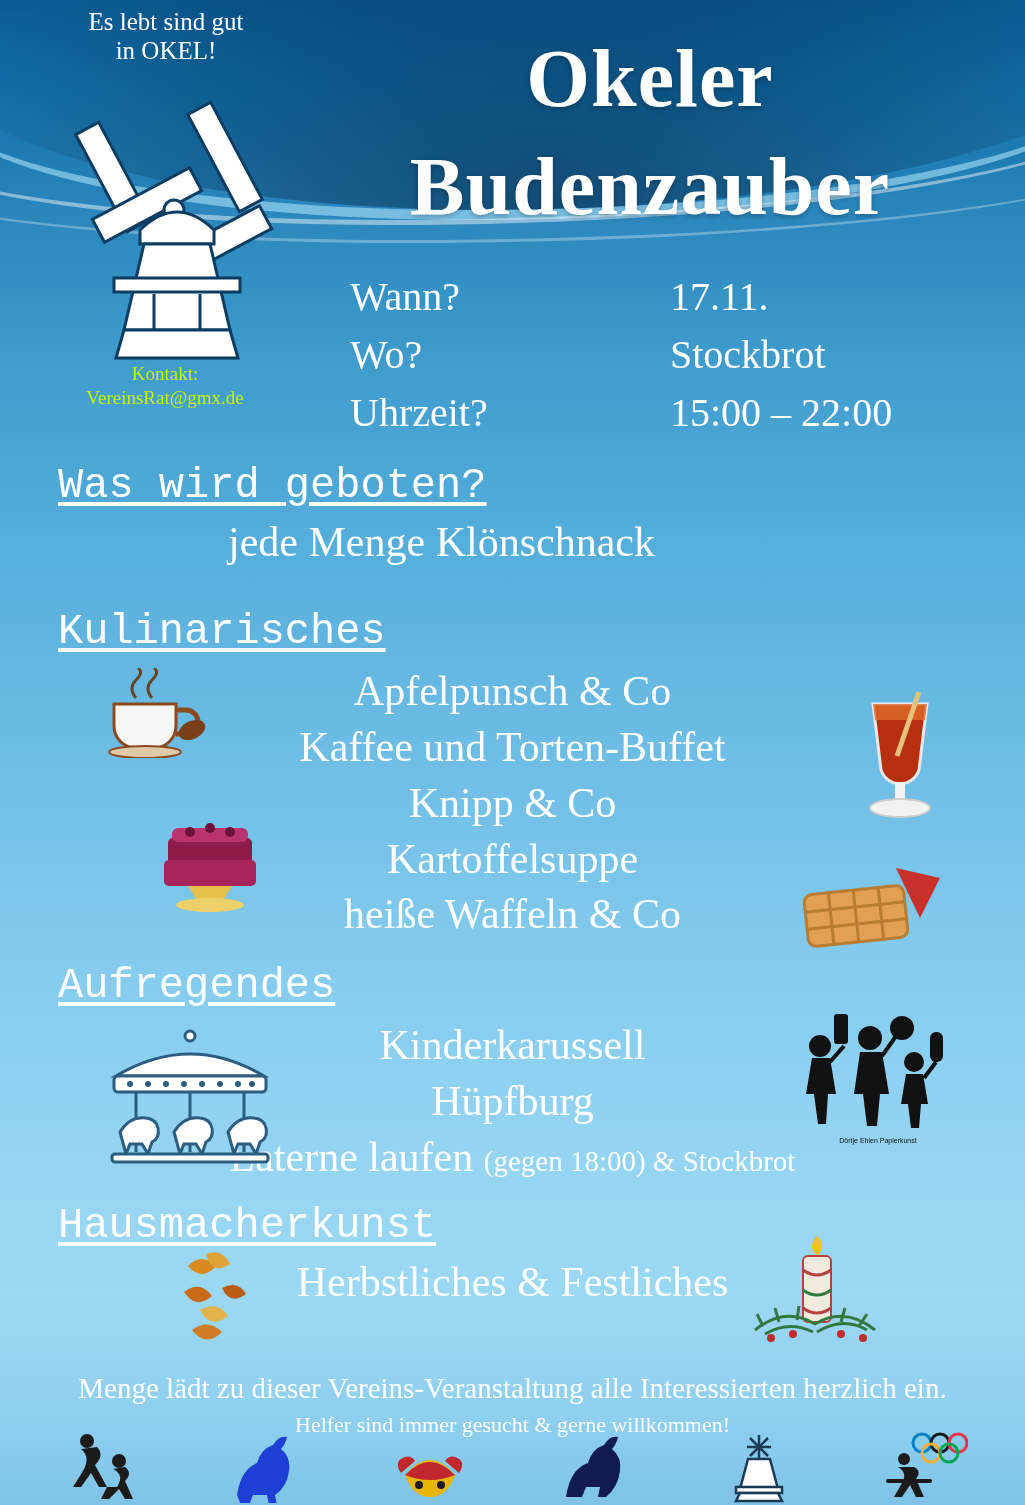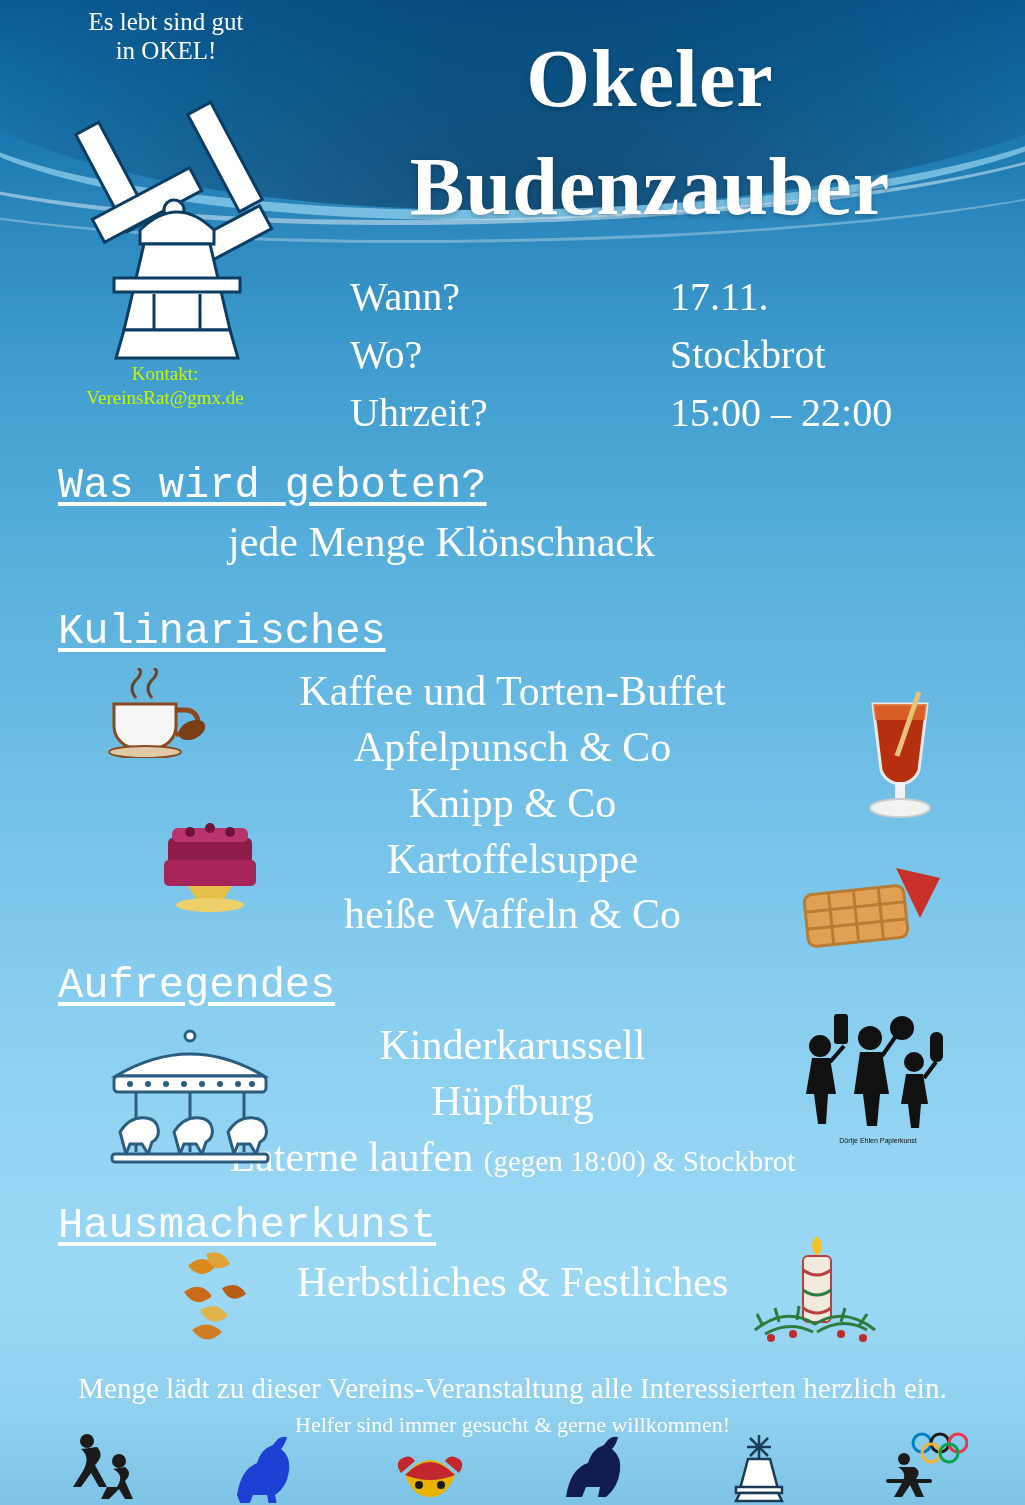--- a/index.html
+++ b/index.html
@@ -257,22 +257,22 @@
       <div class="q">Uhrzeit?</div>
       <div class="a">15:00 – 22:00</div>
     </div>
   </div>
 
   <div class="sec-head h-geboten">Was wird geboten?</div>
   <div class="geboten-line">jede Menge Klönschnack</div>
 
   <div class="sec-head h-kulinar">Kulinarisches</div>
   <div class="menu">
+    <div>Apfelpunsch &amp; Co</div>
     <div>Kaffee und Torten-Buffet</div>
-    <div>Apfelpunsch &amp; Co</div>
     <div>Knipp &amp; Co</div>
     <div>Kartoffelsuppe</div>
     <div>heiße Waffeln &amp; Co</div>
   </div>
 
   <div class="ill coffee">
     <svg viewBox="0 0 120 90" width="120" height="90">
       <path d="M18 36 h62 v22 a22 22 0 0 1 -22 22 h-18 a22 22 0 0 1 -22 -22 z" fill="#f6f6f6" stroke="#8a4a1e" stroke-width="3"></path>
       <path d="M80 42 h10 a12 12 0 0 1 0 24 h-10" fill="none" stroke="#8a4a1e" stroke-width="5"></path>
       <ellipse cx="49" cy="84" rx="36" ry="6" fill="#e0c9a6" stroke="#8a4a1e" stroke-width="2"></ellipse>

